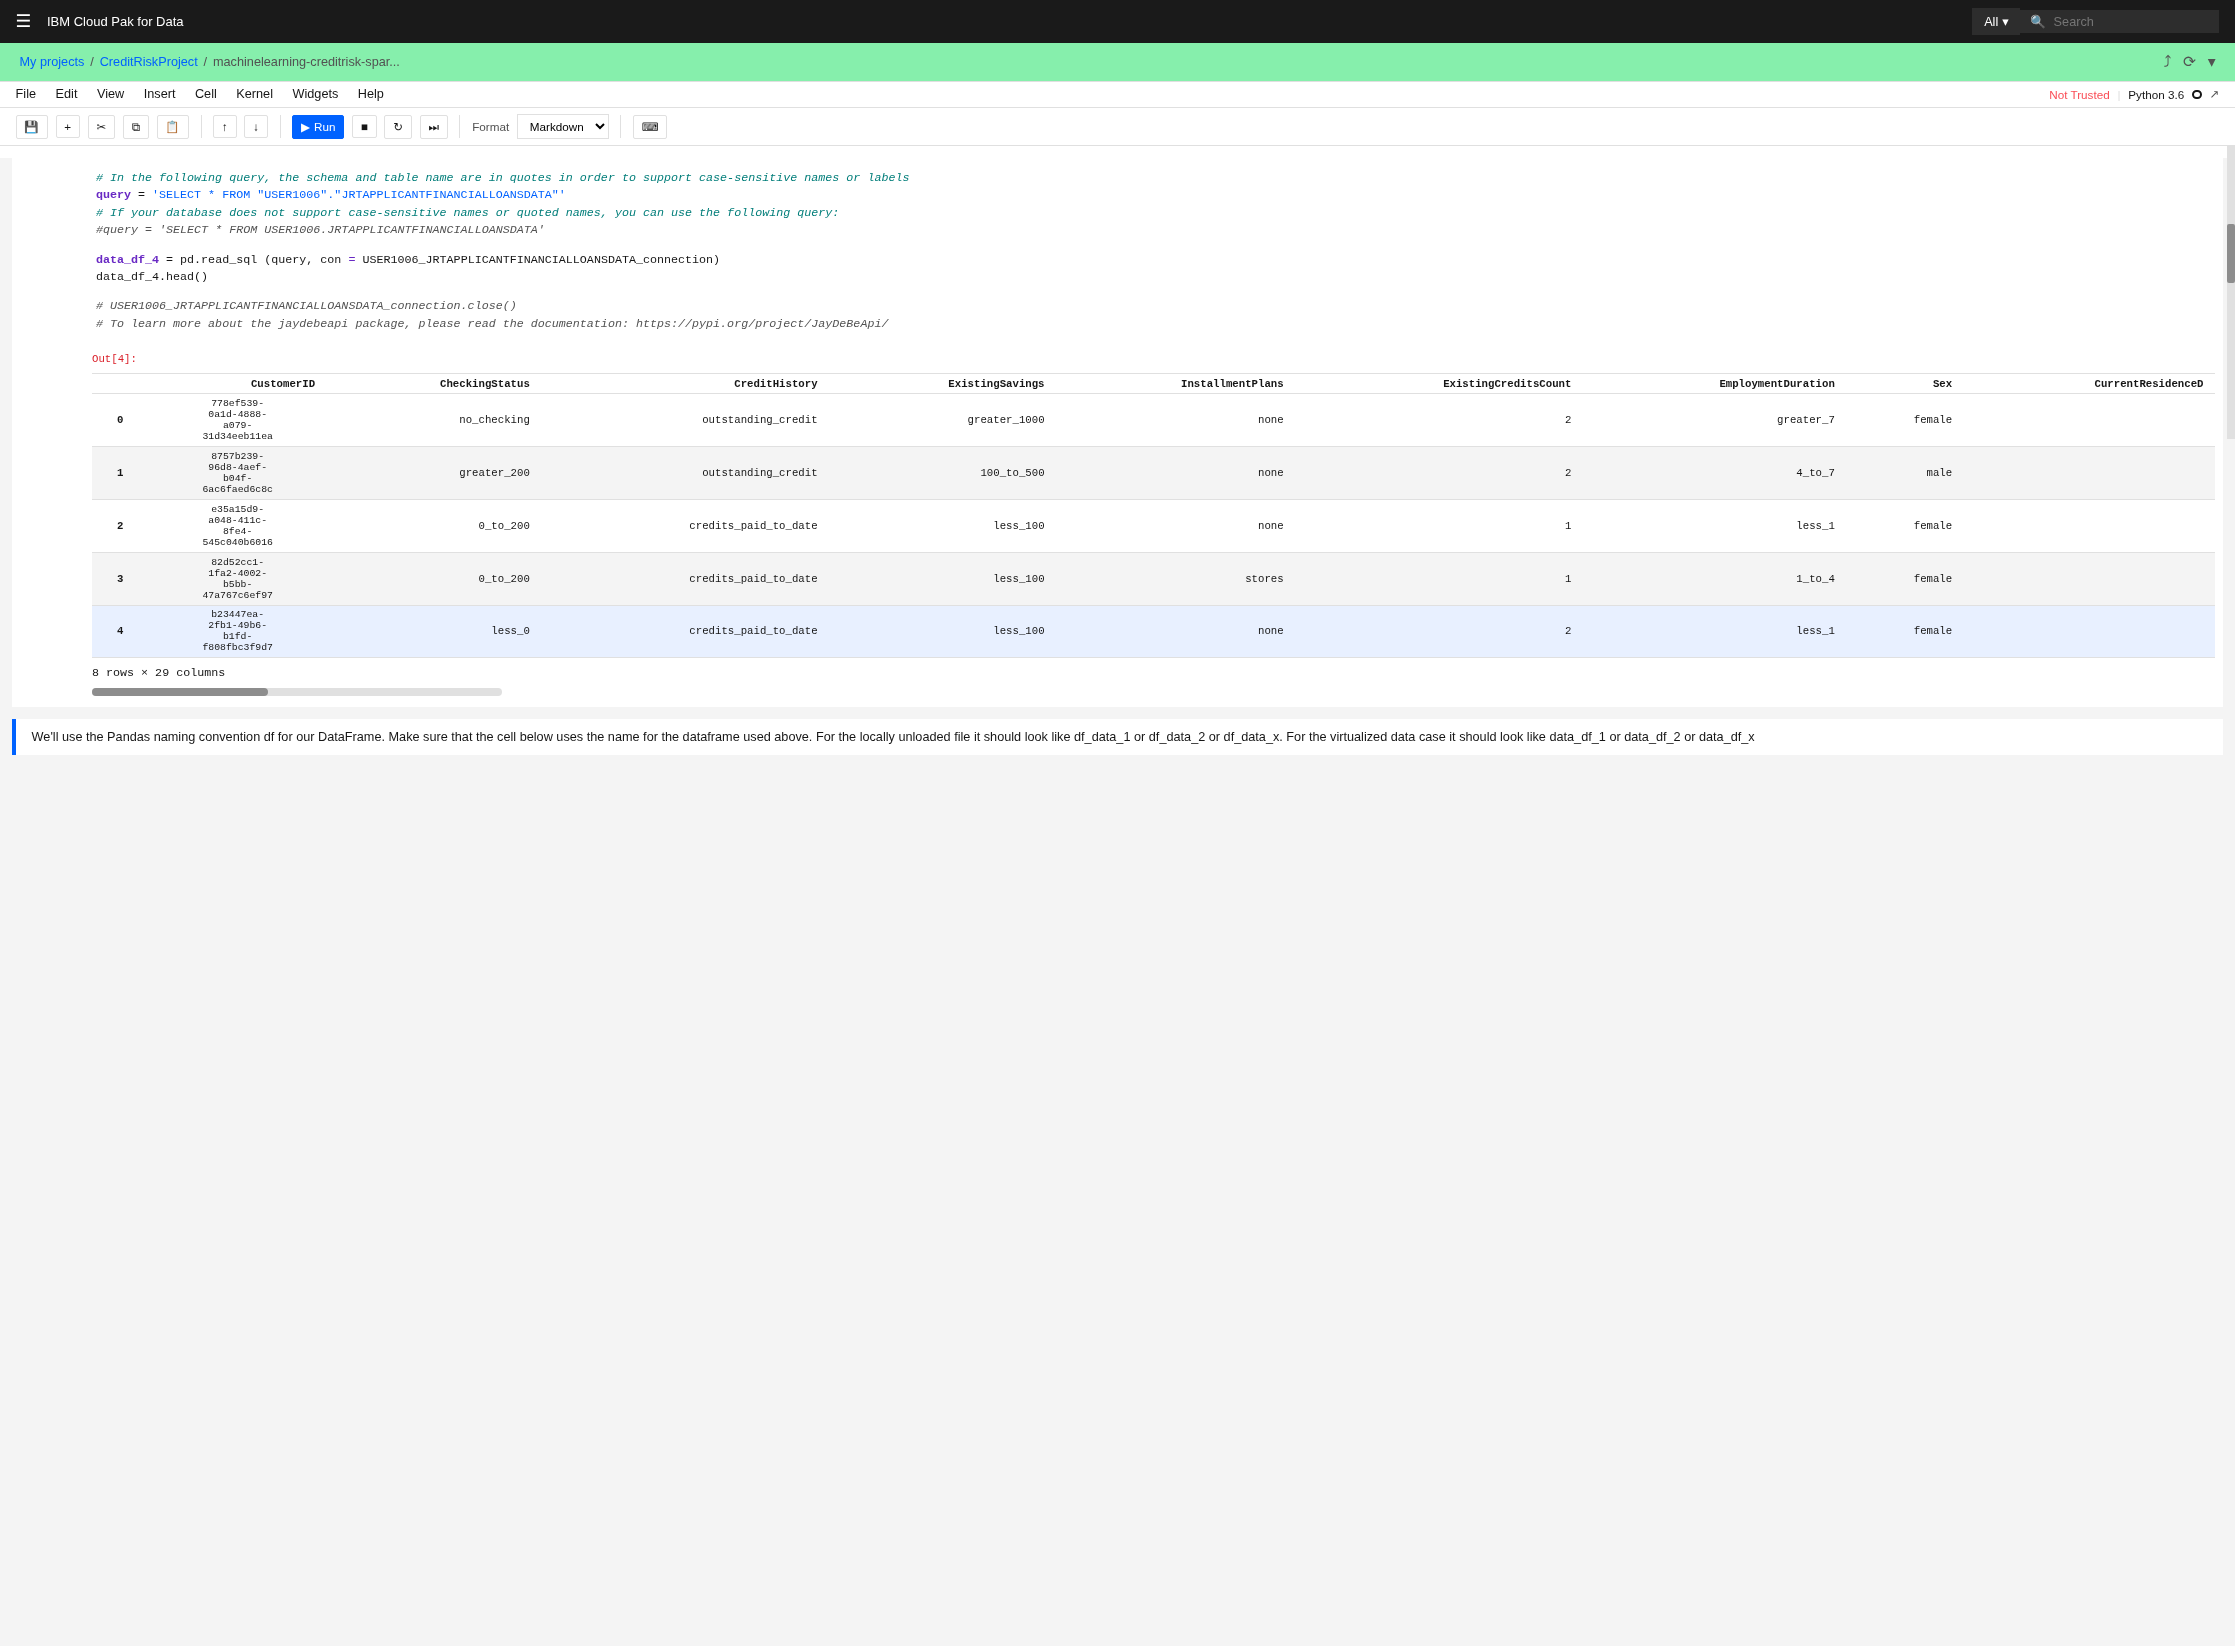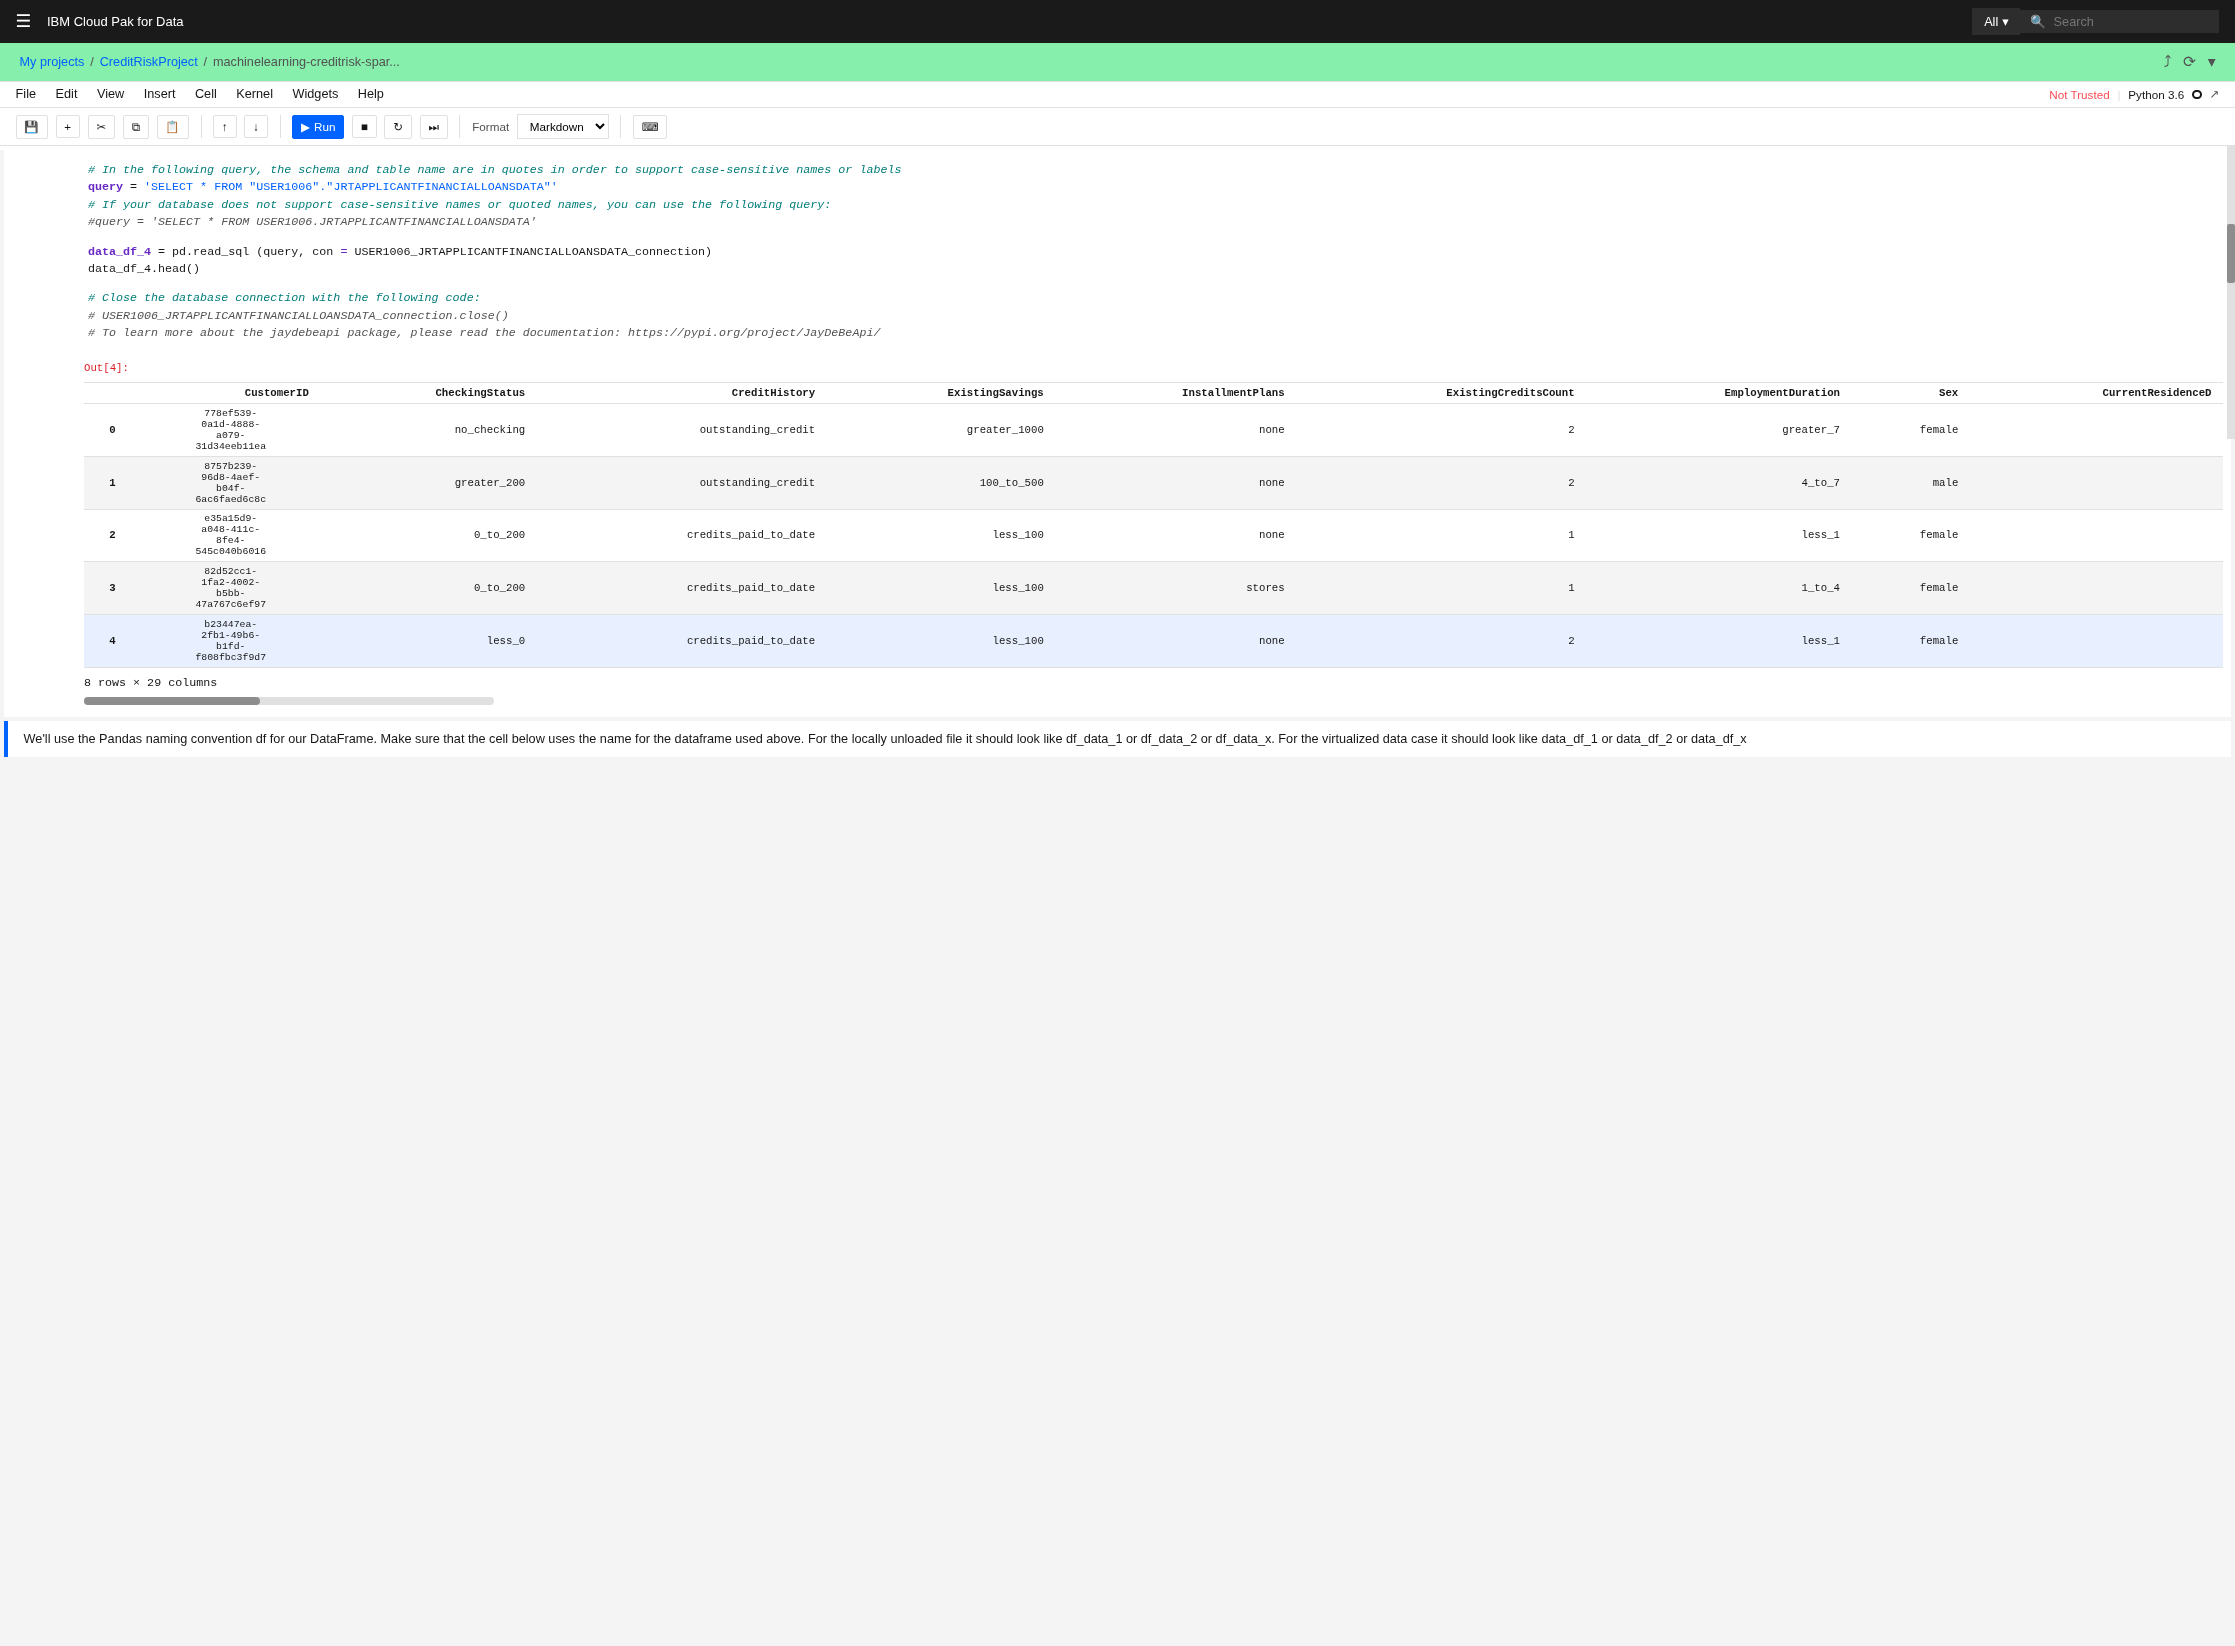--- a/index.html
+++ b/index.html
@@ -81,21 +81,21 @@
     
     .notebook-content {
       background: #f4f4f4;
       min-height: calc(100vh - 146px);
       padding: 0;
     }
 
     
     .cell {
       background: #fff;
-      margin: 4px;
+      margin: 12px;
       border-left: 2.9px solid transparent;
     }
     .cell.markdown-cell { border-left-color: #0062ff; }
 
     .cell-input {
       display: flex;
       align-items: flex-start;
       padding: 7.8px 7.8px 7.8px 0;
     }
     .cell-label {
@@ -339,23 +339,20 @@
           <span class="code-normal"> = </span>
           <span class="code-normal">pd.read_sql</span>
           <span class="code-normal">(query, con</span>
           <span class="code-normal" style="color:#6929c4;">=</span>
           <span class="code-normal">USER1006_JRTAPPLICANTFINANCIALLOANSDATA_connection)</span>
         </div>
         <div>
           <span class="code-normal">data_df_4.head()</span>
         </div>
         <div style="height:11.7px;"></div>
-        <div>
-          <span class="code-comment"># Close the database connection with the following code:</span>
-        </div>
         <div>
           <span class="code-gray"># USER1006_JRTAPPLICANTFINANCIALLOANSDATA_connection.close()</span>
         </div>
         <div>
           <span class="code-gray"># To learn more about the jaydebeapi package, please read the documentation: https://pypi.org/project/JayDeBeApi/</span>
         </div>
       </div>
     </div>
 
     <div class="output-area">

